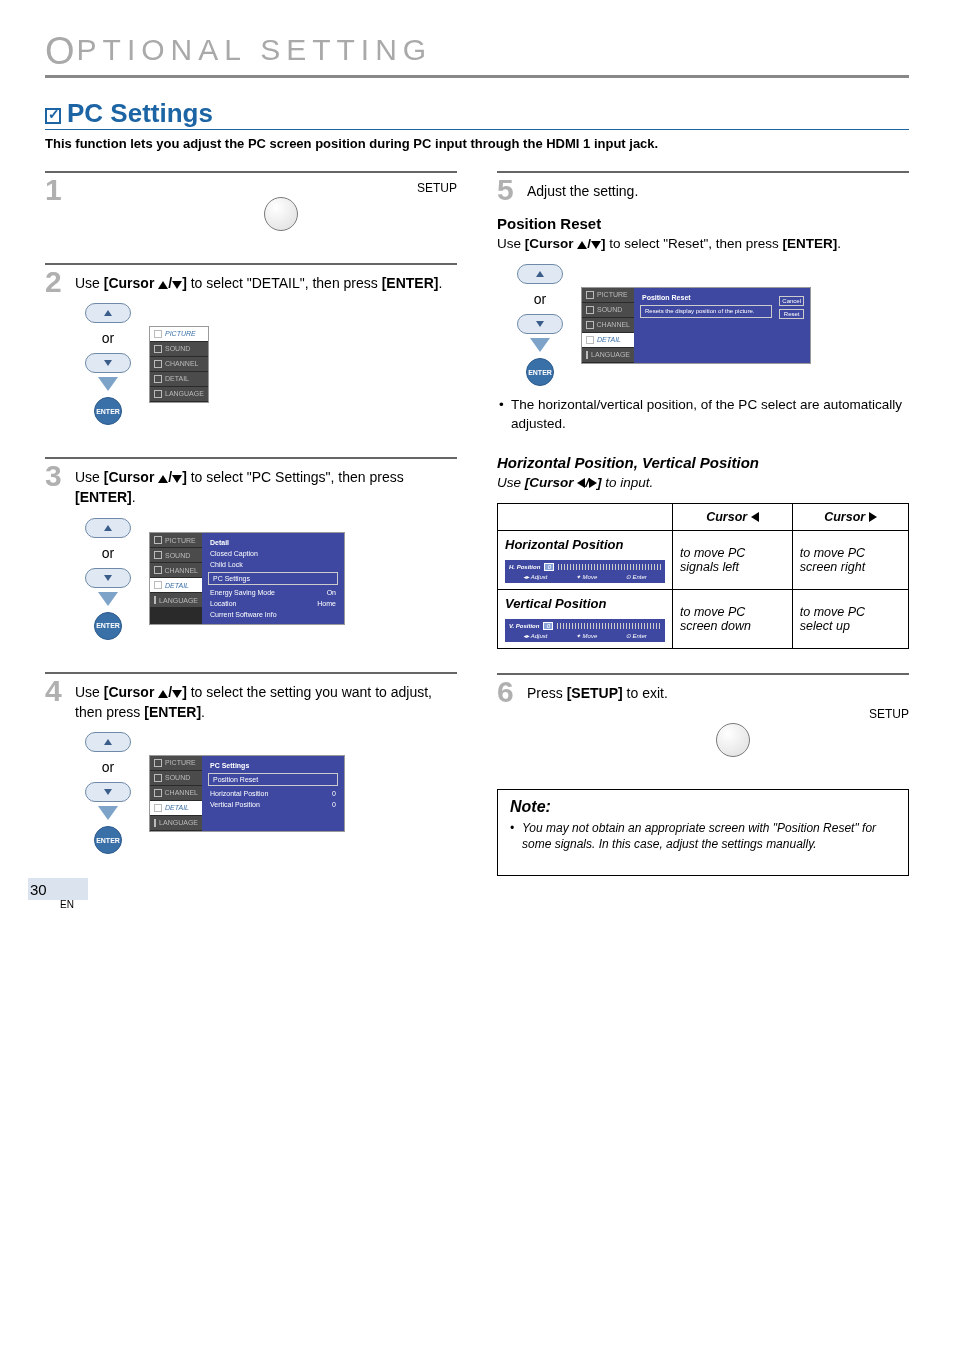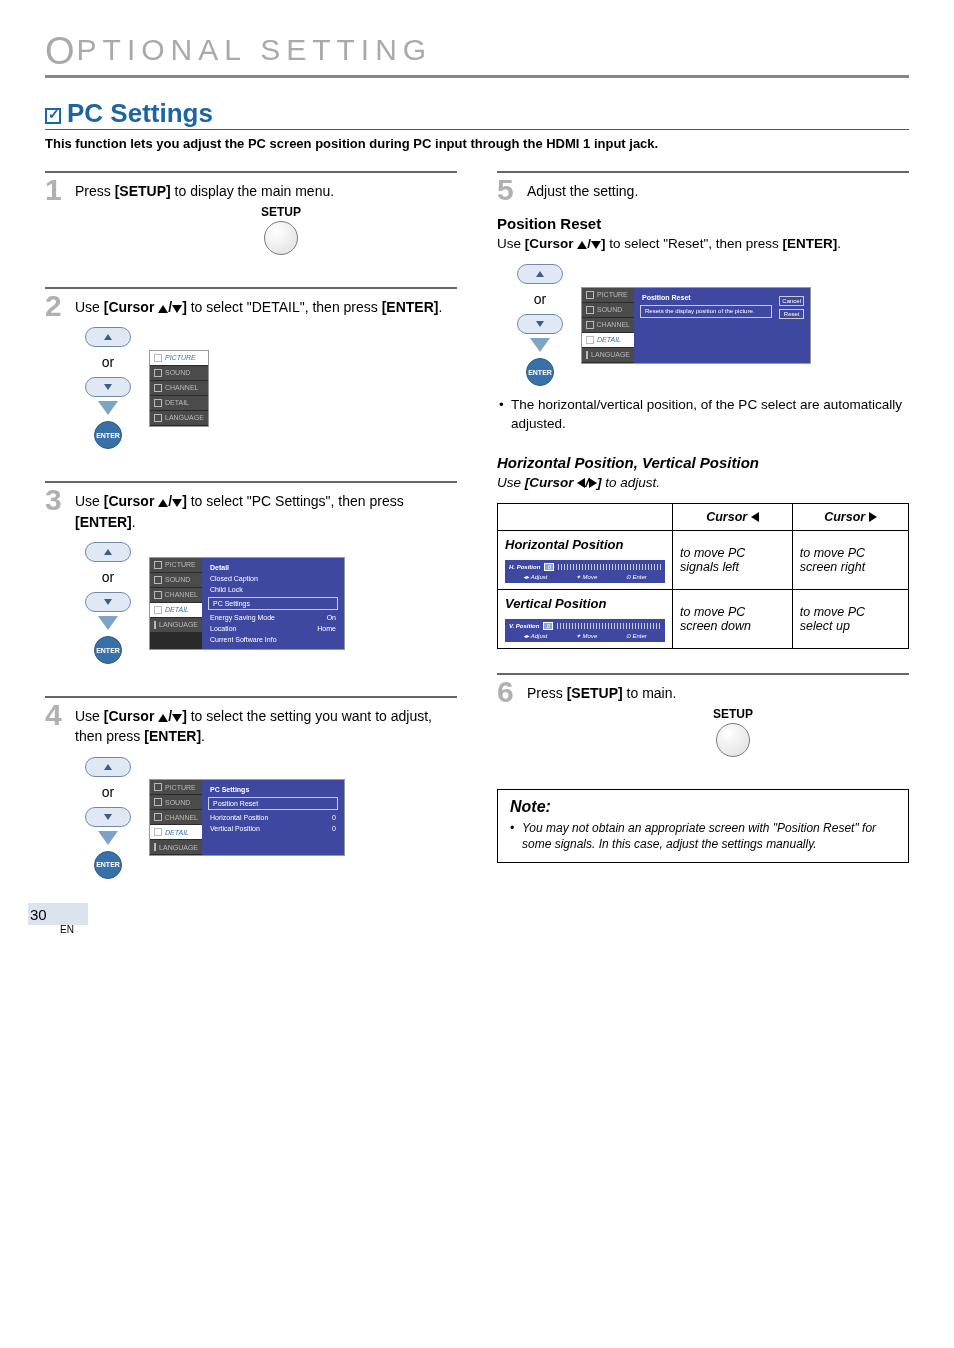--- a/index.html
+++ b/index.html
@@ -86,23 +86,22 @@
   .step-text { line-height: 1.45; }
   .step-figures {
     display: flex;
     align-items: center;
     gap: 18px;
     margin-top: 10px;
     margin-left: 10px;
   }
   .btn-label {
     font-size: 12px;
-    text-align: center;
+    text-align: right;
     margin-bottom: 2px;
-    font-weight: bold;
   }
   .remote-btn {
     width: 34px; height: 34px;
     border: 1px solid #7a7a7a;
     border-radius: 50%;
     margin: 0 auto;
     background: radial-gradient(circle at 35% 30%, #fff, #ddd);
   }
   .arrow-cluster {
     display: flex;
@@ -292,21 +291,21 @@
     position: relative;
   }
   .slider-bar .foot {
     display: flex;
     justify-content: space-around;
     margin-top: 2px;
     font-size: 6px;
   }
   .note-box {
     border: 1px solid #000;
-    padding: 8px 12px 10px 12px;
+    padding: 8px 12px 23px 12px;
     margin-top: 15px;
   }
   .note-title {
     font-style: italic;
     font-weight: bold;
     font-size: 16px;
     margin-bottom: 4px;
   }
   .note-text {
     font-size: 12px;
@@ -355,23 +354,20 @@
 </div>
 <div class="section-desc">This function lets you adjust the PC screen position during PC input through the HDMI 1 input jack.</div>
 
 <div class="columns">
 
   <div class="col">
 
     <div class="step-rule"></div>
     <div class="step">
       <div class="step-num">1</div>
-      <div class="step-text">
-        <span>Press </span><b>[SETUP]</b><span> to display the main menu.</span>
-      </div>
       <div style="margin-left:30px;margin-top:4px;">
         <div class="btn-label">SETUP</div>
         <div class="remote-btn"></div>
       </div>
     </div>
 
     <div class="step-rule"></div>
     <div class="step">
       <div class="step-num">2</div>
       <div class="step-text">
@@ -584,21 +580,21 @@
           </div>
         </div>
       </div>
 
       <div class="bullet">The horizontal/vertical position, of the PC select are automatically adjusted.</div>
     </div>
 
     <div style="margin-top:20px;font-style:italic;">
       <div class="sub-heading">Horizontal Position, Vertical Position</div>
       <div class="sub-text">
-        <span>Use </span><b><span>[Cursor </span><span class="tri tri-left"></span>/<span class="tri tri-right"></span><span>]</span></b><span> to adjust.</span>
+        <span>Use </span><b><span>[Cursor </span><span class="tri tri-left"></span>/<span class="tri tri-right"></span><span>]</span></b><span> to input.</span>
       </div>
 
       <table class="hv">
         <tbody>
             <tr>
           <th></th>
           <th><span>Cursor</span> <span class="tri tri-left"></span></th>
           <th><span>Cursor</span> <span class="tri tri-right"></span></th>
         </tr>
         <tr>
@@ -640,21 +636,21 @@
           <td>to move PC select up</td>
         </tr>
       </tbody>
         </table>
     </div>
 
     <div class="step-rule" style="margin-top:24px;"></div>
     <div class="step">
       <div class="step-num">6</div>
       <div class="step-text">
-        <span>Press </span><b>[SETUP]</b><span> to main.</span>
+        <span>Press </span><b>[SETUP]</b><span> to exit.</span>
       </div>
       <div style="margin-left:30px;margin-top:4px;">
         <div class="btn-label">SETUP</div>
         <div class="remote-btn"></div>
       </div>
     </div>
 
     <div class="note-box">
       <div class="note-title">Note:</div>
       <div class="note-text">You may not obtain an appropriate screen with "Position Reset" for some signals. In this case, adjust the settings manually.</div>

